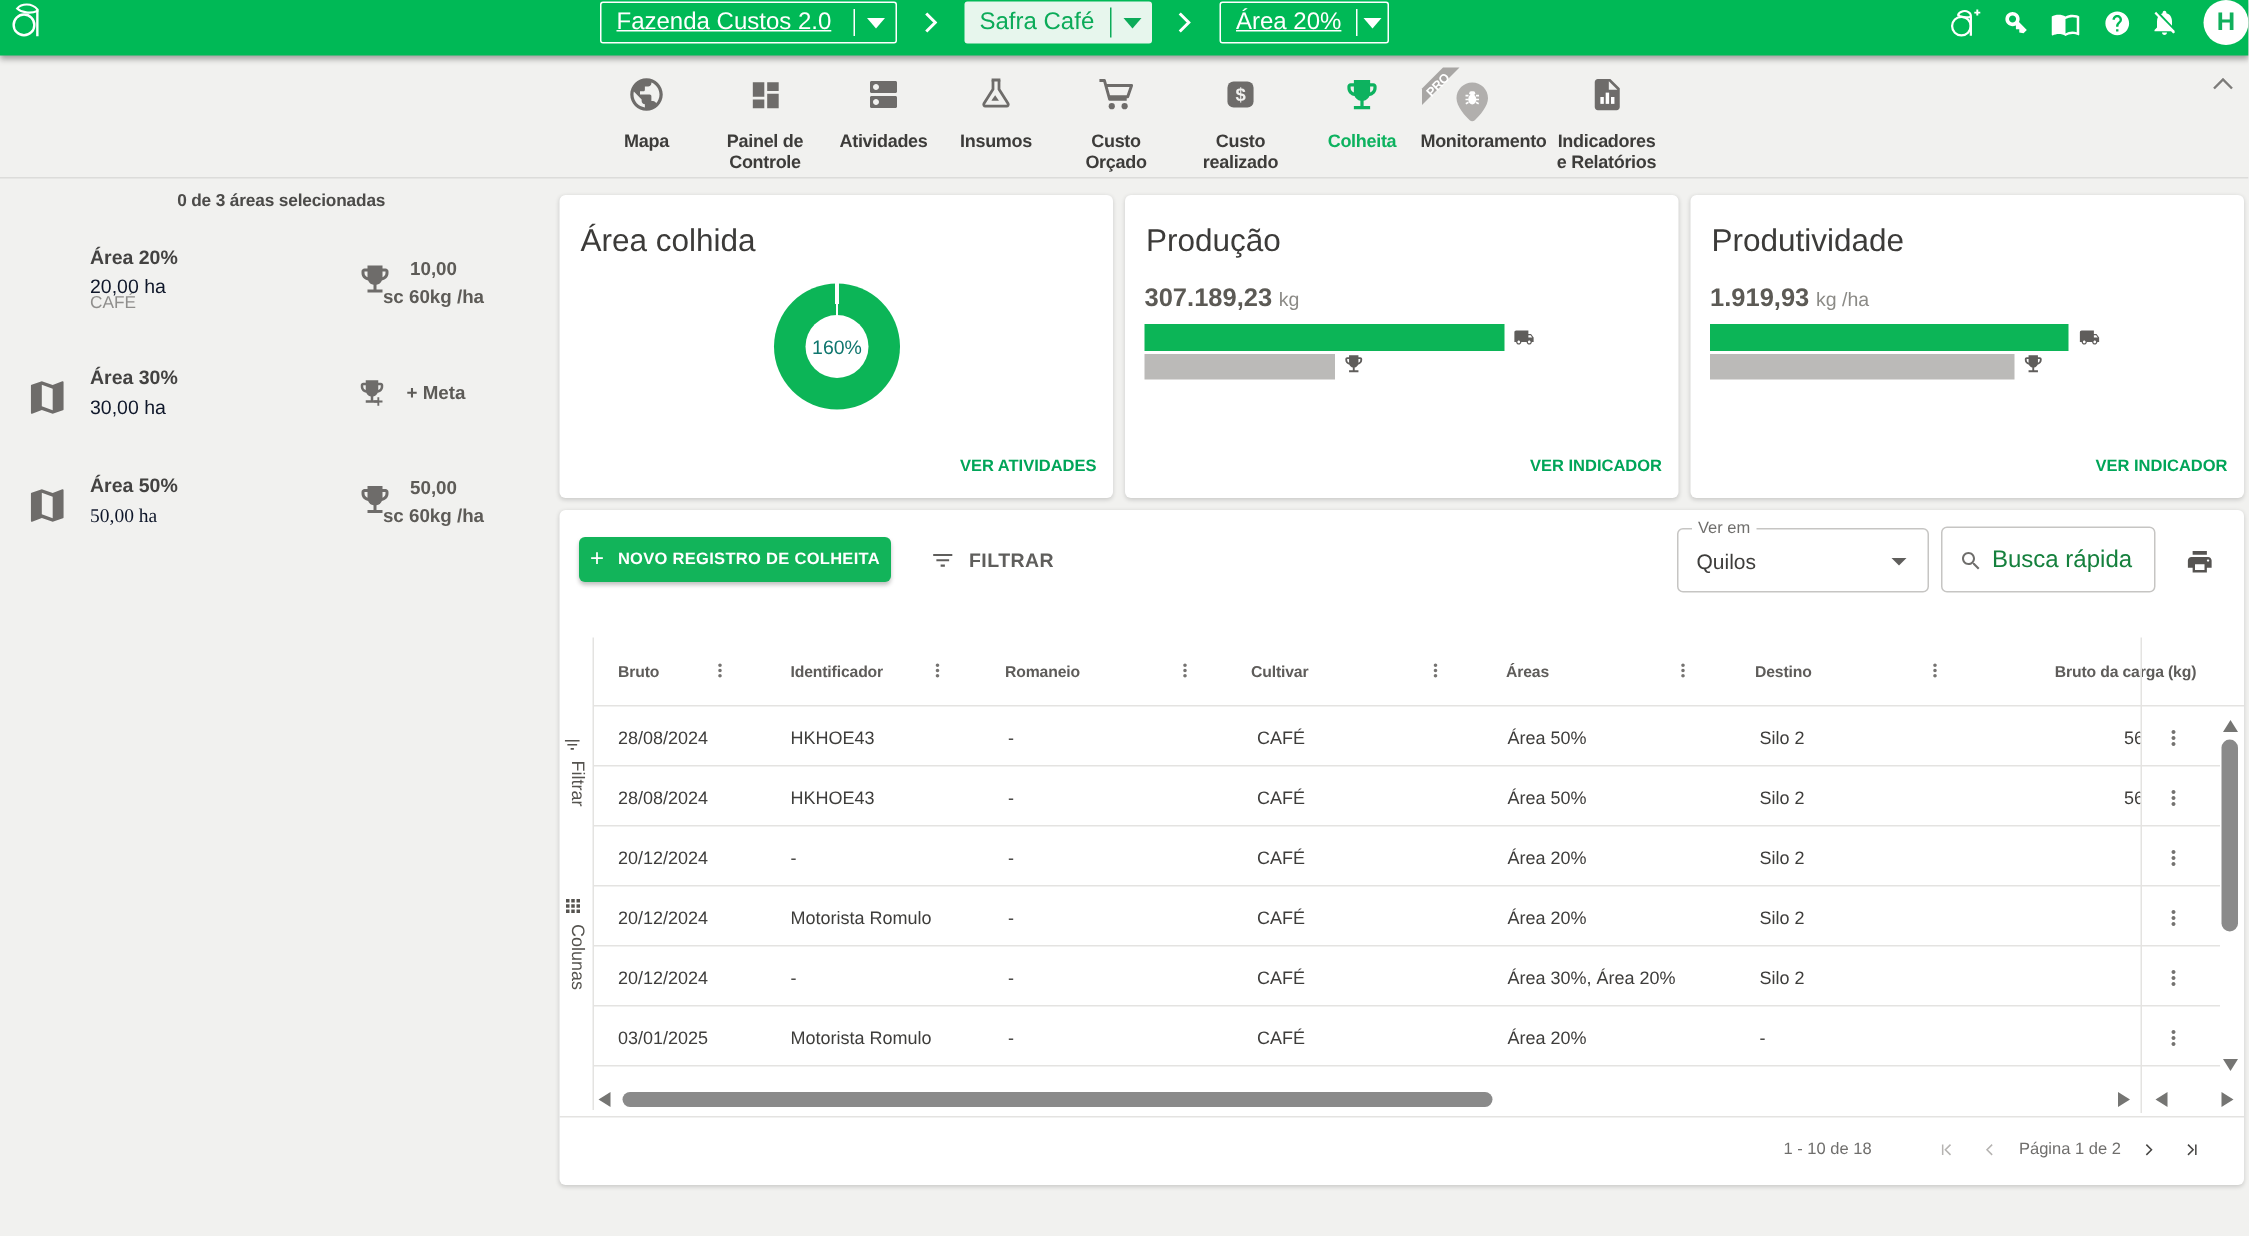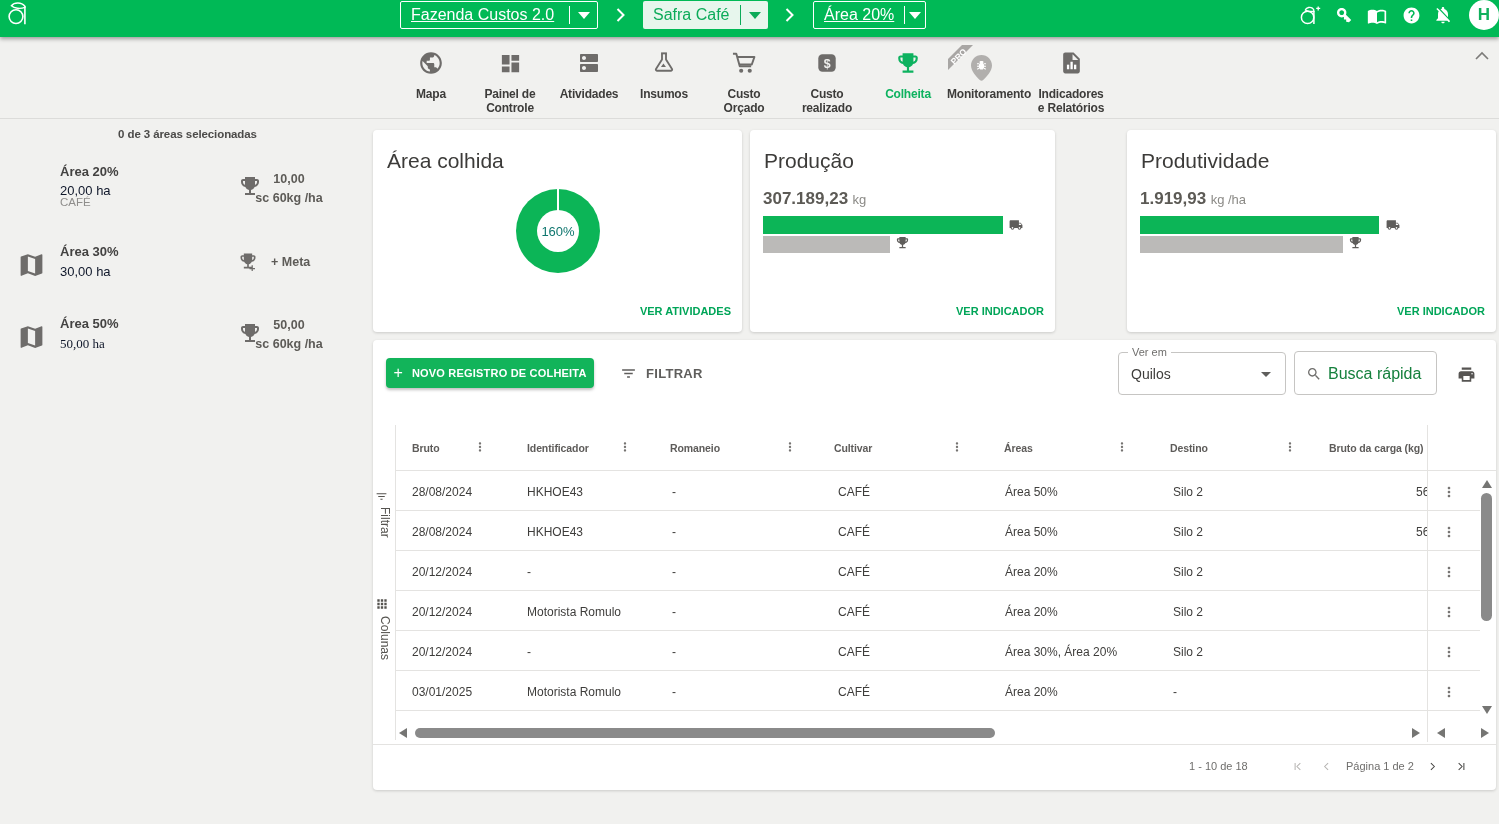--- a/index.html
+++ b/index.html
@@ -247,21 +247,21 @@
   <div class="metab" style="top:316px;">50,00<br>sc 60kg /ha</div>
 </div>
 
 <div class="card" style="left:373px;top:130px;width:369px;height:202px;">
   <div class="card-title">Área colhida</div>
   <div class="abs" style="left:143px;top:59px;width:84px;height:84px;border-radius:50%;background:conic-gradient(#fff 0deg 2deg,#0cb557 2deg 358deg,#fff 358deg 360deg);"></div>
   <div class="abs" style="left:164px;top:80px;width:42px;height:42px;border-radius:50%;background:#fff;display:flex;align-items:center;justify-content:center;font-size:13px;color:#0f766e;">160%</div>
   <div class="ver-link">VER ATIVIDADES</div>
 </div>
 
-<div class="card" style="left:750px;top:130px;width:305px;height:202px;">
+<div class="card" style="left:750px;top:130px;width:369px;height:202px;">
   <div class="card-title">Produção</div>
   <div class="abs" style="left:13px;top:59px;"><span class="big-num">307.189,23</span> <span class="big-unit">kg</span></div>
   <div class="abs" style="left:13px;top:86px;width:240px;height:18px;background:#0cb557;"></div>
   <svg class="abs" style="left:258px;top:88px;" width="16" height="14" viewBox="0 0 24 24" fill="#5f5d5b">
       <path d="M20 8h-3V4H3c-1.1 0-2 .9-2 2v11h2c0 1.66 1.34 3 3 3s3-1.34 3-3h6c0 1.66 1.34 3 3 3s3-1.34 3-3h2v-5l-3-4zM6 18.5c-.83 0-1.5-.67-1.5-1.5s.67-1.5 1.5-1.5 1.5.67 1.5 1.5-.67 1.5-1.5 1.5zm13.5-9l1.96 2.5H17V9.5h2.5zm-1.5 9c-.83 0-1.5-.67-1.5-1.5s.67-1.5 1.5-1.5 1.5.67 1.5 1.5-.67 1.5-1.5 1.5z"></path>
     </svg>
   <div class="abs" style="left:13px;top:106px;width:127px;height:17px;background:#bbbab8;"></div>
   <svg class="abs" style="left:145px;top:105px;" width="15" height="15" viewBox="0 0 24 24" fill="#5f5d5b">
       <path d="M19 5h-2V3H7v2H5c-1.1 0-2 .9-2 2v1c0 2.55 1.92 4.63 4.39 4.94.63 1.5 1.98 2.63 3.61 2.96V19H7v2h10v-2h-4v-3.1c1.63-.33 2.98-1.46 3.61-2.96C19.08 12.63 21 10.55 21 8V7c0-1.1-.9-2-2-2zM5 8V7h2v3.82C5.84 10.4 5 9.3 5 8zm14 0c0 1.3-.84 2.4-2 2.82V7h2v1z"></path>
     </svg>
@@ -302,21 +302,21 @@
   <svg class="abs" style="left:1084px;top:25px;" width="19" height="19" viewBox="0 0 24 24" fill="#565452">
       <path d="M19 8H5c-1.66 0-3 1.34-3 3v6h4v4h12v-4h4v-6c0-1.66-1.34-3-3-3zm-3 11H8v-5h8v5zm3-7c-.55 0-1-.45-1-1s.45-1 1-1 1 .45 1 1-.45 1-1 1zm-1-9H6v3h12V3z"></path>
     </svg>
 
   <div class="hdr" style="left:39px;">Bruto</div>
   <div class="hdr" style="left:154px;">Identificador</div>
   <div class="hdr" style="left:297px;">Romaneio</div>
   <div class="hdr" style="left:461px;">Cultivar</div>
   <div class="hdr" style="left:631px;">Áreas</div>
   <div class="hdr" style="left:797px;">Destino</div>
-  <div class="hdr" style="left:956px;width:112px;text-align:left;">Bruto da carga (kg)</div>
+  <div class="hdr" style="left:988px;width:112px;text-align:center;">Bruto da carga (kg)</div>
   <svg class="hmv" style="left:100px;" viewBox="0 0 24 24" fill="#757371">
       <path d="M12 8c1.1 0 2-.9 2-2s-.9-2-2-2-2 .9-2 2 .9 2 2 2zm0 2c-1.1 0-2 .9-2 2s.9 2 2 2 2-.9 2-2-.9-2-2-2zm0 6c-1.1 0-2 .9-2 2s.9 2 2 2 2-.9 2-2-.9-2-2-2z"></path>
     </svg>
   <svg class="hmv" style="left:245px;" viewBox="0 0 24 24" fill="#757371">
       <path d="M12 8c1.1 0 2-.9 2-2s-.9-2-2-2-2 .9-2 2 .9 2 2 2zm0 2c-1.1 0-2 .9-2 2s.9 2 2 2 2-.9 2-2-.9-2-2-2zm0 6c-1.1 0-2 .9-2 2s.9 2 2 2 2-.9 2-2-.9-2-2-2z"></path>
     </svg>
   <svg class="hmv" style="left:410px;" viewBox="0 0 24 24" fill="#757371">
       <path d="M12 8c1.1 0 2-.9 2-2s-.9-2-2-2-2 .9-2 2 .9 2 2 2zm0 2c-1.1 0-2 .9-2 2s.9 2 2 2 2-.9 2-2-.9-2-2-2zm0 6c-1.1 0-2 .9-2 2s.9 2 2 2 2-.9 2-2-.9-2-2-2z"></path>
     </svg>
   <svg class="hmv" style="left:577px;" viewBox="0 0 24 24" fill="#757371">

